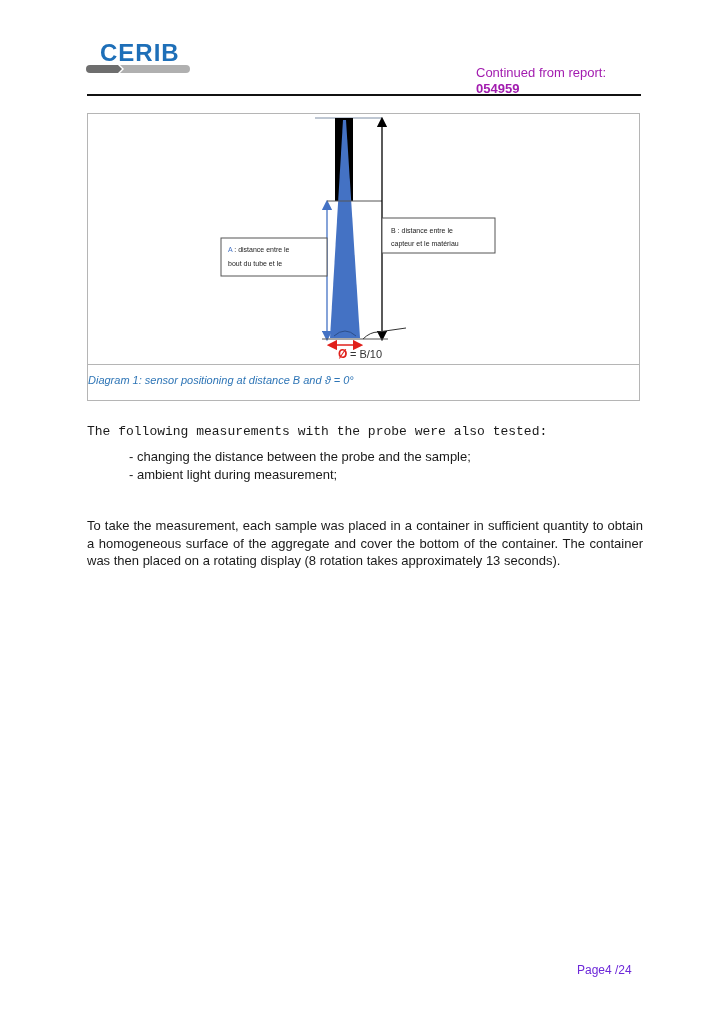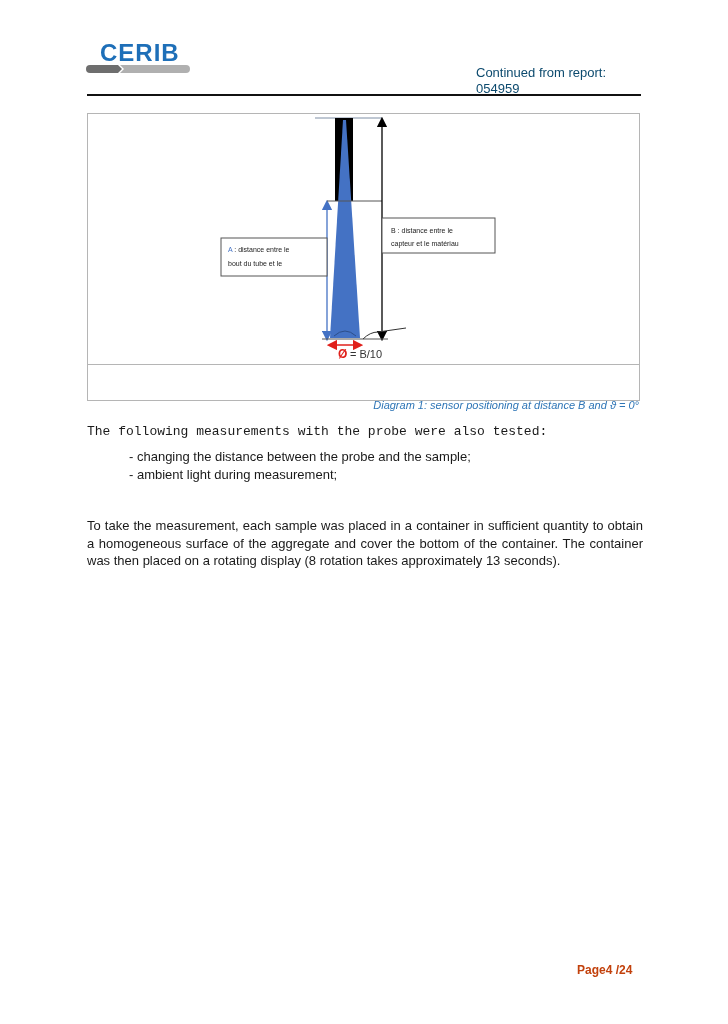--- a/index.html
+++ b/index.html
@@ -1,39 +1,39 @@
 <!DOCTYPE html>
 <html><head>
   <meta charset="utf-8">
   <style>
     html, body { margin: 0; padding: 0; }
     body {
       width: 728px; height: 1024px; background: #ffffff; position: relative;
       font-family: "Liberation Sans", "DejaVu Sans", sans-serif; color: #1a1a1a; overflow: hidden;
     }
     .logo { position: absolute; left: 86px; top: 38px; width: 106px; height: 40px; }
-    .header-right { position: absolute; left: 476px; top: 65px; font-size: 13px; line-height: 16px; color: #0c4a6e; }
-    .header-right .report-no { font-weight: normal; display: block; }
+    .header-right { position: absolute; left: 476px; top: 65px; font-size: 13px; line-height: 16px; color: #a21caf; }
+    .header-right .report-no { font-weight: bold; display: block; }
     .header-rule { position: absolute; left: 87px; top: 94px; width: 554px; height: 2px; background: #111; }
     .figure-box {
       position: absolute; left: 87px; top: 113px; width: 553px; height: 288px;
       border: 1px solid #b5b5b5; box-sizing: border-box;
     }
     .figure-divider { position: absolute; left: 0; top: 250px; width: 100%; height: 1px; background: #b5b5b5; }
     .figure-caption {
-      position: absolute; left: 0; top: 260px; width: 100%; text-align: right;
-      font-size: 11px; font-style: italic; color: #2e75b6; margin-top: 25px;
+      position: absolute; left: 0; top: 260px; width: 100%; text-align: left;
+      font-size: 11px; font-style: italic; color: #2e75b6;
     }
     .diagram { position: absolute; left: 0; top: 0; }
     .body-text { position: absolute; left: 87px; font-size: 13px; line-height: 17.5px; color: #1a1a1a; }
     .intro { top: 423px; font-family: Liberation Mono, monospace; }
     .bullets { top: 448px; left: 129px; }
     .bullets div { white-space: nowrap; }
     .para { top: 517px; width: 556px; text-align: justify; }
-    .page-no { position: absolute; left: 577px; top: 963px; font-size: 12px; font-weight: bold; color: #c2410c; }
+    .page-no { position: absolute; left: 577px; top: 963px; font-size: 12px; font-weight: normal; color: #6d28d9; }
   </style>
 </head>
 <body>
 
 <svg class="logo" viewBox="0 0 106 40">
   <text x="14" y="23" font-family="Liberation Sans, sans-serif" font-weight="bold" font-size="24" fill="#1e6fb8" letter-spacing="1">CERIB</text>
   <path d="M4 27 h28 l4 4 l-4 4 h-28 a4 4 0 0 1 0 -8 z" fill="#6e6e6e"></path>
   <path d="M34 27 h66 a4 4 0 0 1 0 8 h-66 l4 -4 z" fill="#b0b0b0"></path>
 </svg>
 

